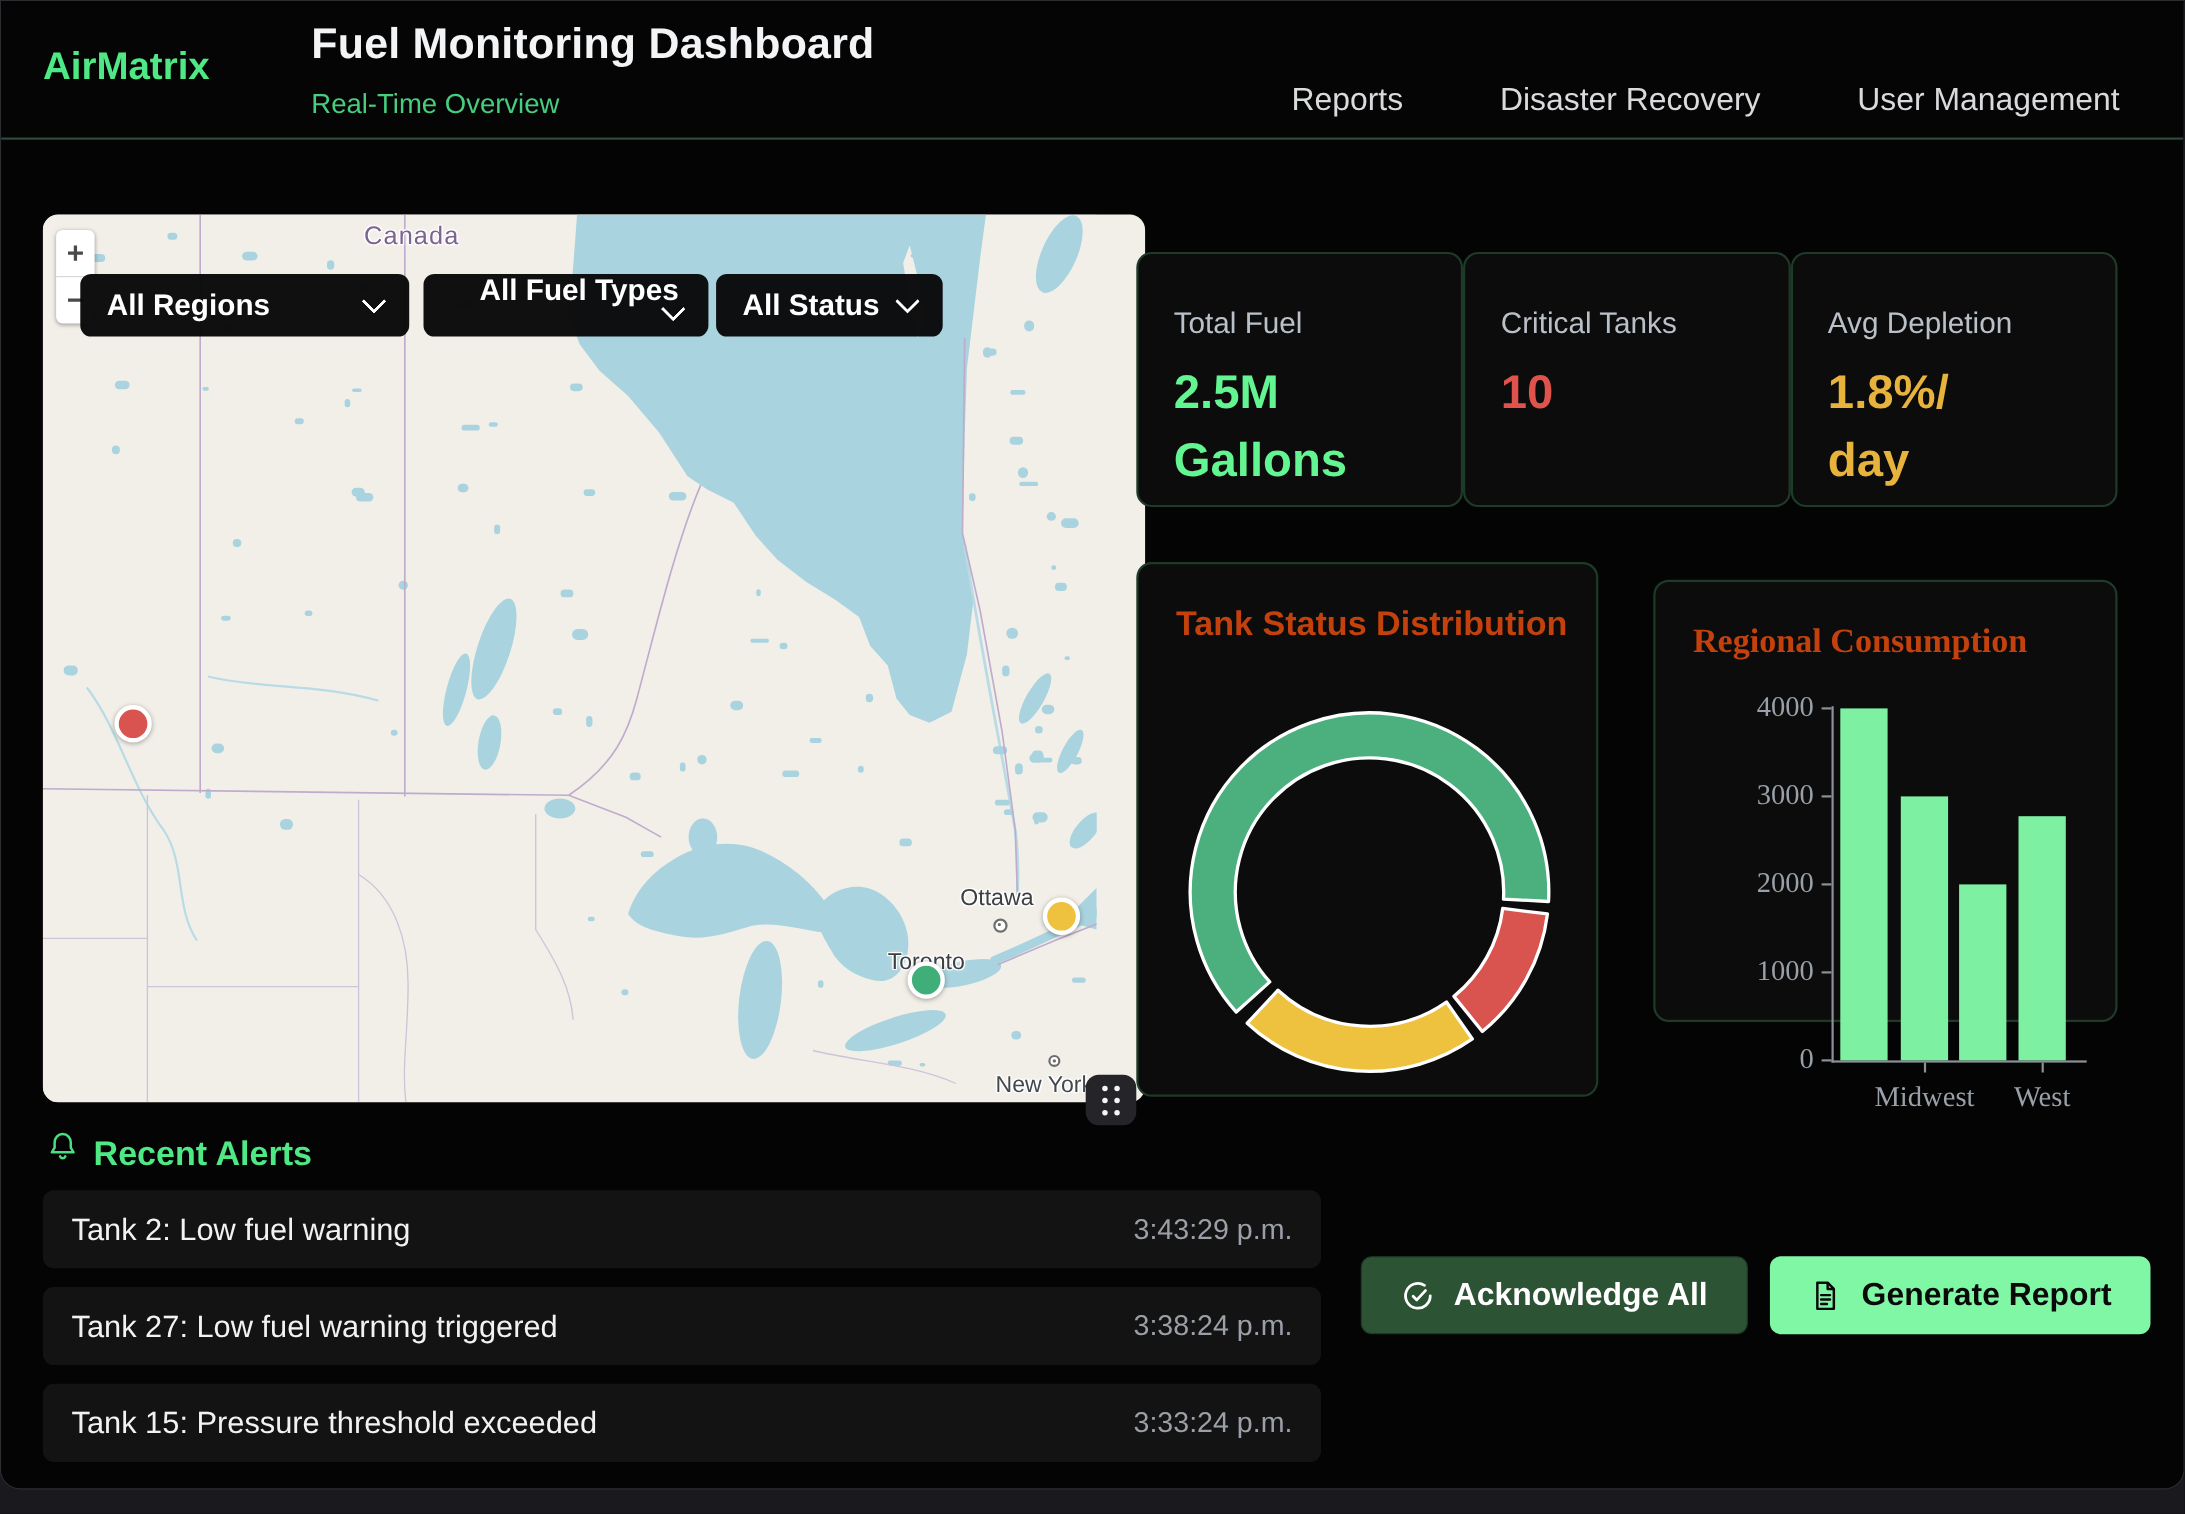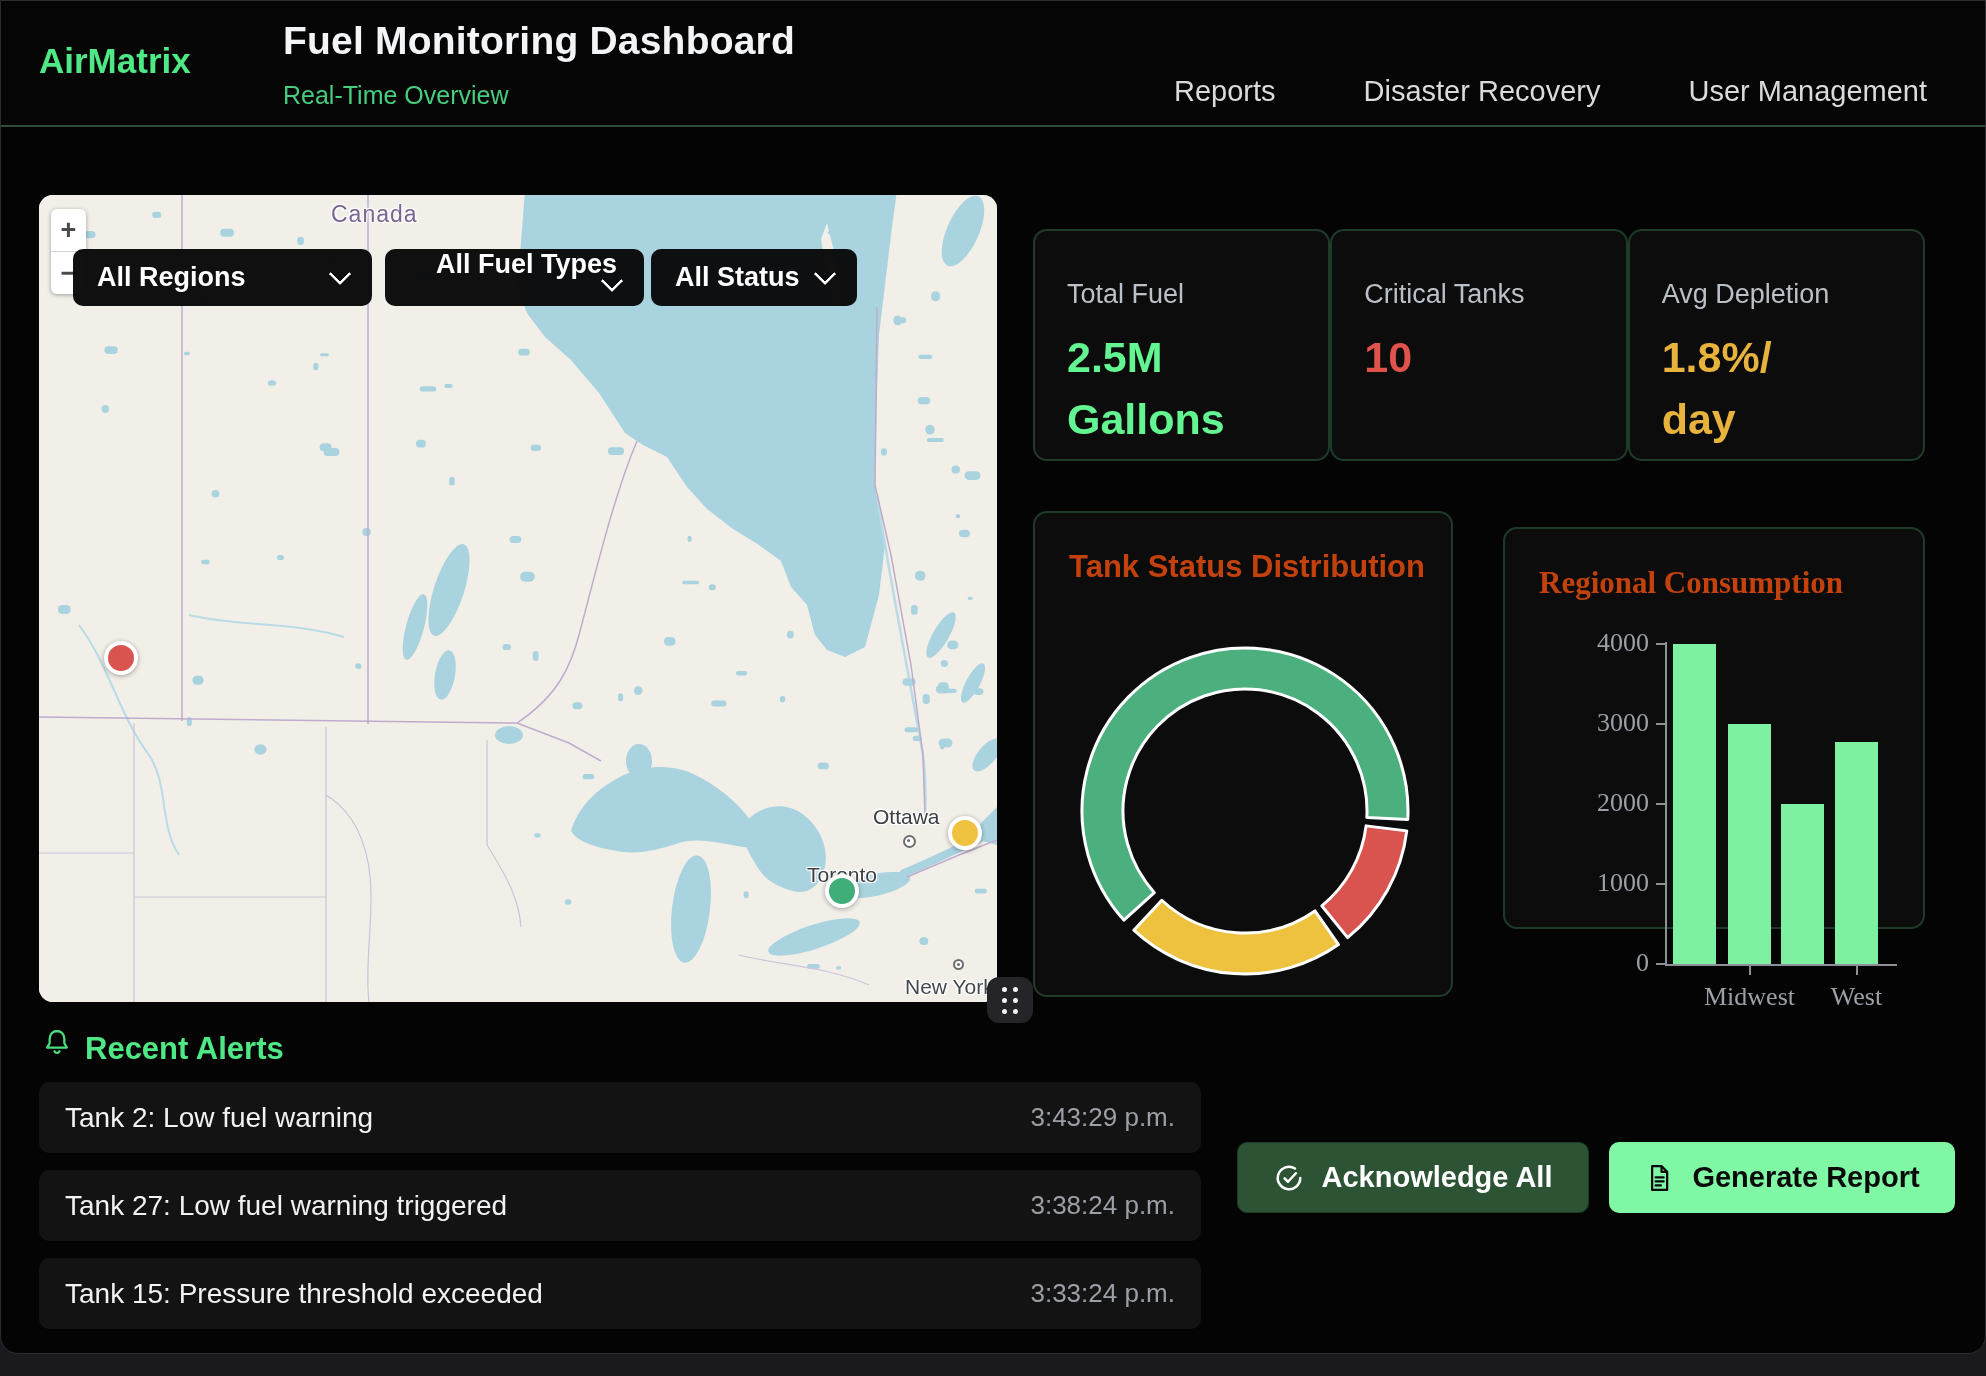--- a/index.html
+++ b/index.html
@@ -13,21 +13,21 @@
           border-bottom:2px solid #2e4a39;}
   .brand{position:absolute;left:38px;top:40px;font-size:35px;font-weight:bold;color:#4ee884;}
   .title-block{position:absolute;left:282px;top:18px;}
   .page-title{font-size:39px;font-weight:bold;color:#f3f4f6;letter-spacing:.2px;}
   .page-subtitle{font-size:25px;color:#46cd7e;margin-top:18px;}
   .nav{position:absolute;right:58px;top:0;height:124px;display:flex;align-items:center;gap:88px;margin-top:28px;}
   .nav-item{font-size:29px;color:#d9dadc;cursor:pointer;white-space:nowrap;}
 
   
   .map{position:absolute;left:38px;top:194px;width:958px;height:807px;border-radius:14px;
-       overflow:hidden;background:#f2efe9;}
+       overflow:hidden;background:#f2efe9;padding-left:44px;}
   .map svg.basemap{position:absolute;left:0;top:0;}
   .map-label{position:absolute;z-index:3;
        text-shadow:-1px -1px 0 #fff,1px -1px 0 #fff,-1px 1px 0 #fff,1px 1px 0 #fff,0 0 4px #fff;}
   .country{font-size:23px;color:#7b6490;letter-spacing:1px;}
   .city{font-size:21px;color:#3c4043;}
   .towndot{position:absolute;z-index:3;border-radius:50%;background:#fff;border:2px solid #6d6d6d;}
   .towndot::after{content:"";position:absolute;left:2px;top:2px;width:3px;height:3px;border-radius:50%;background:#6d6d6d;}
   .zoomctl{position:absolute;left:12px;top:14px;width:35px;z-index:2;background:#fff;border-radius:6px;
            box-shadow:0 1px 4px rgba(0,0,0,.35);overflow:hidden;}
   .zoomctl .cell{height:42px;display:flex;align-items:center;justify-content:center;

